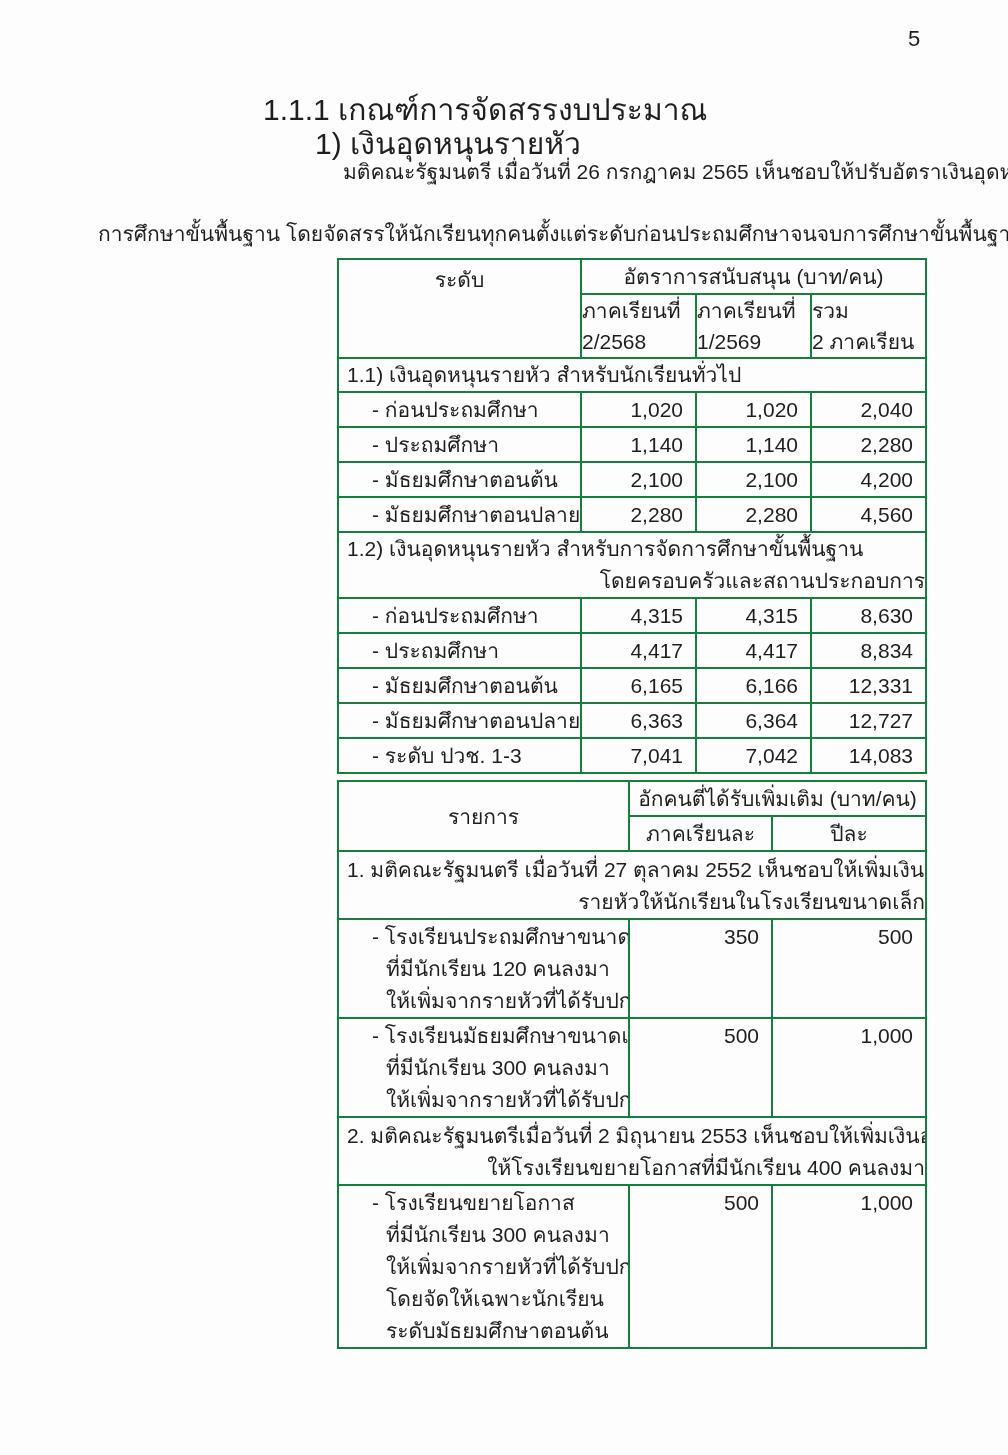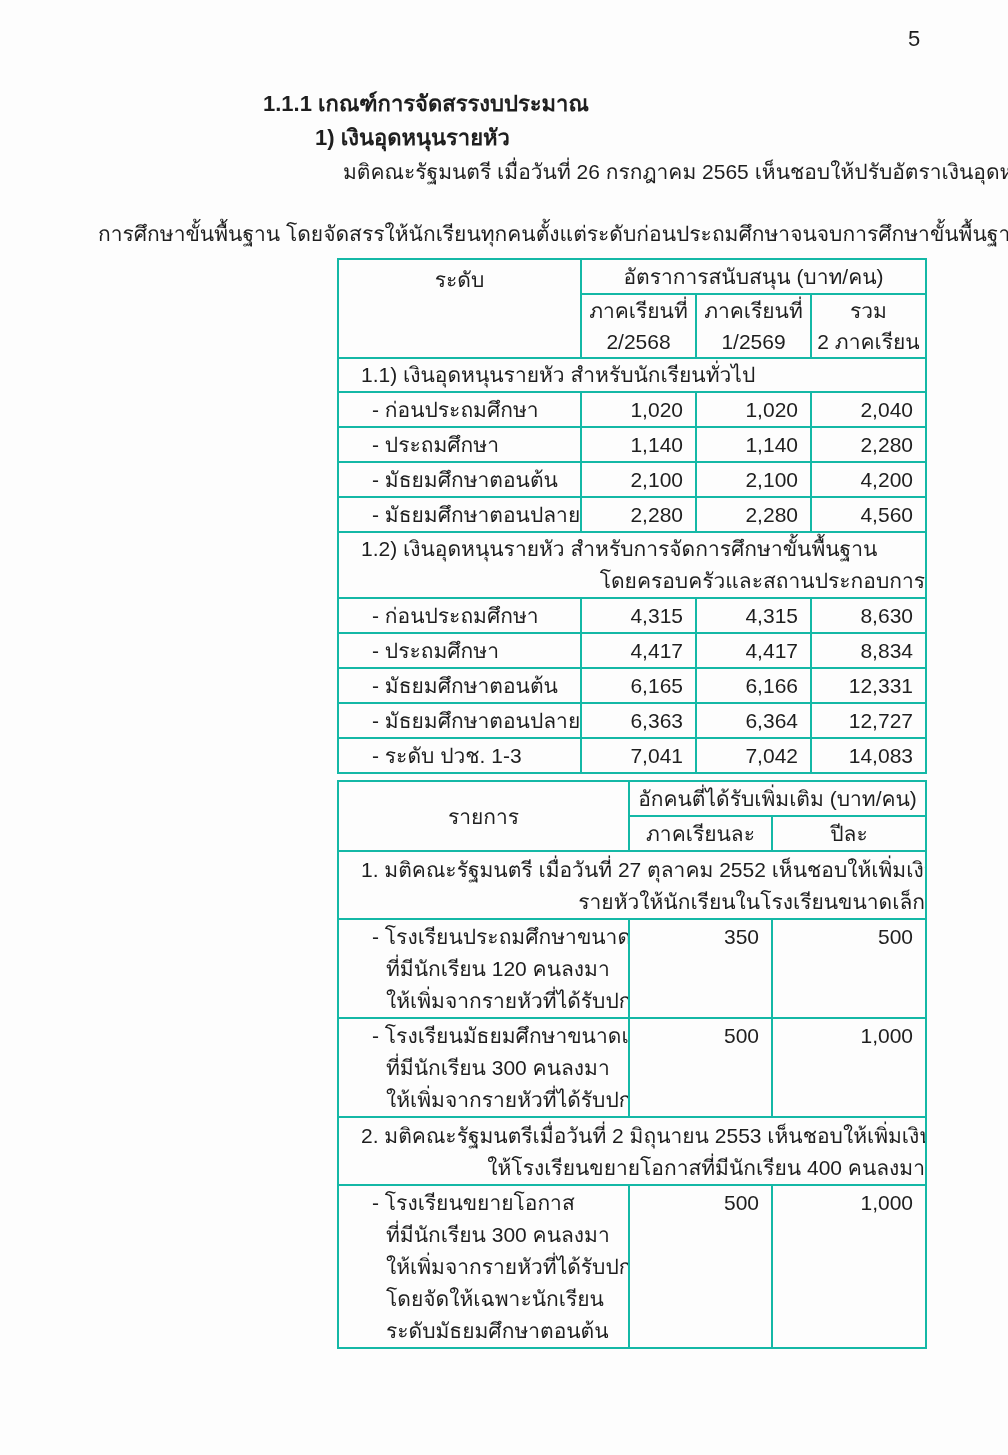--- a/index.html
+++ b/index.html
@@ -9,52 +9,52 @@
     margin:0 auto;
     background:#fdfdfd;
     font-family:"Liberation Sans",sans-serif;
     color:#1e1e1e;
     overflow:hidden;
   }
   .pagenum{
     position:absolute;top:26px;left:908px;
     font-size:22px;
   }
-  .hd{position:absolute;font-size:22px;font-weight:700;white-space:nowrap;}
+  .hd{position:absolute;font-size:30px;font-weight:400;white-space:nowrap;}
   .hd1{left:263px;top:86px;}
   .hd2{left:315px;top:120px;}
   .hd3{left:317px;top:750px;}
   .para-line{position:absolute;font-size:21px;white-space:nowrap;}
   .pl1{left:343px;top:155px;}
   .pl2{left:94px;top:186px;}
   .pl3{left:98px;top:217px;}
 
   table.tbl{
     position:absolute;
     border-collapse:collapse;
     table-layout:fixed;
     font-size:21px;
   }
   table.tbl td{
-    border:2px solid #14b8a6;
+    border:2px solid #15803d;
     padding:0;
     overflow:hidden;
   }
   .t1{left:337px;top:258px;width:588px;}
   .t2{left:337px;top:780px;width:588px;}
 
   
   .t1 .hrow1 td{height:29px;text-align:center;}
   .t1 td.c-level{vertical-align:top;padding-top:3px;}
-  .t1 .hrow2 td{height:60px;text-align:center;vertical-align:middle;}
+  .t1 .hrow2 td{height:60px;vertical-align:middle;}
   .t1 .hrow2 .hl{line-height:31px;}
   .t1 tr.sec1 td{height:30px;}
   .t1 tr.sec2 td{height:62px;}
   .t1 tr.drow td{height:28px;border-radius:13px;}
-  .sec-l1{padding-left:22px;line-height:32px;white-space:nowrap;}
+  .sec-l1{padding-left:8px;line-height:32px;white-space:nowrap;}
   .sec-l2{padding-left:33px;line-height:32px;white-space:nowrap;text-align:right;}
   .t1 td.lbl{padding-left:33px;white-space:nowrap;}
   td.num{text-align:right;padding-right:12px !important;}
 
   
   .t2 .hrow1 td{height:32px;text-align:center;}
   .t2 td.c-item{vertical-align:middle;}
   .t2 .hrow2 td{height:30px;text-align:center;}
   .t2 tr.sec td{height:62px;vertical-align:top;padding-top:2px;}
   .t2 tr.drow td{vertical-align:top;padding-top:1px;}

